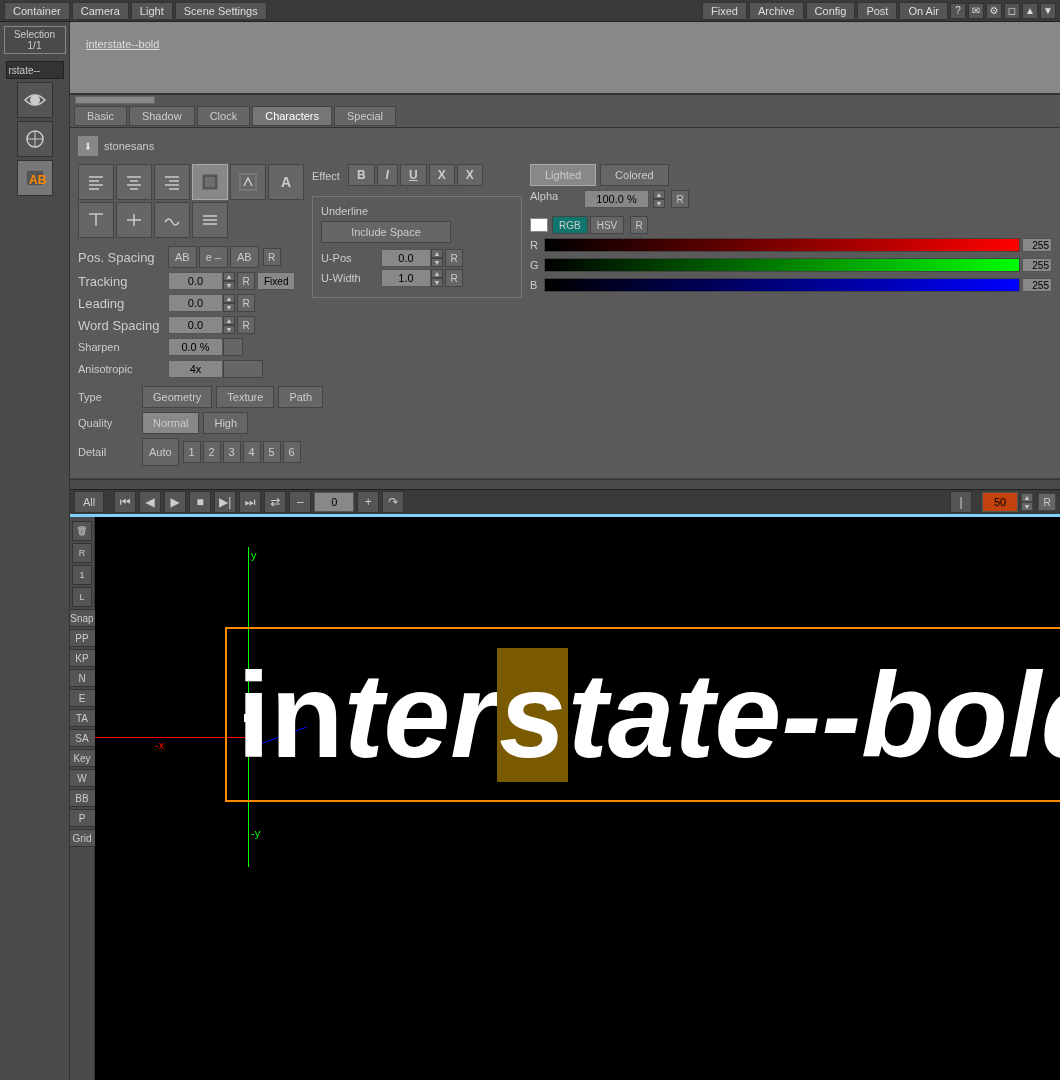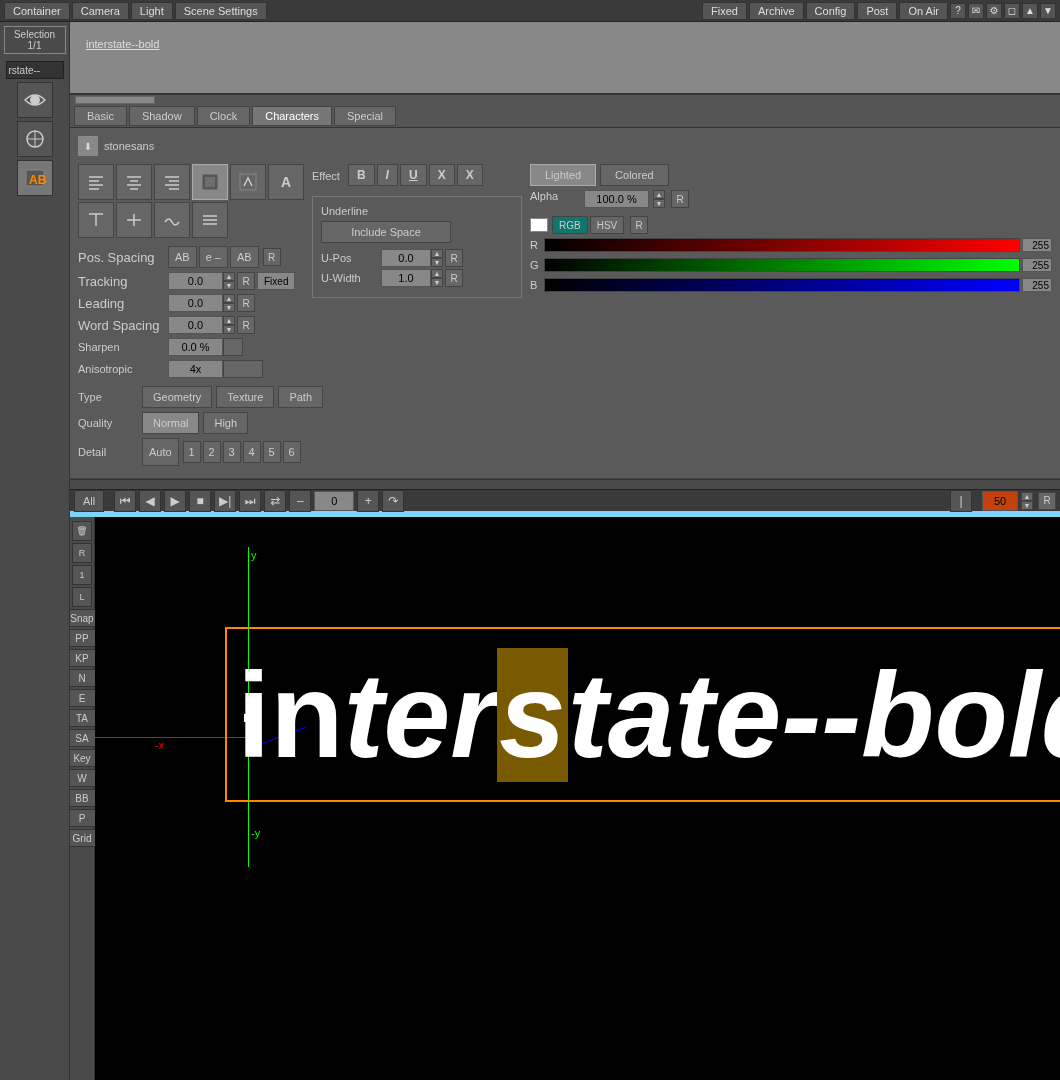--- a/index.html
+++ b/index.html
@@ -405,21 +405,21 @@
       border: 1px solid #666;
     }
 
     
     .transport-bar {
       display: flex;
       align-items: center;
       background: #3a3a3a;
       height: 28px;
       border-top: 1px solid #222;
-      border-bottom: 6px solid #7dd3fc;
+      border-bottom: 3px solid #7dd3fc;
       padding: 0 4px;
       gap: 3px;
     }
     .transport-btn {
       width: 22px; height: 22px;
       background: #555; border: 1px solid #333;
       display: flex; align-items: center; justify-content: center;
       cursor: pointer; font-size: 12px; color: #ccc;
     }
     .all-btn {

